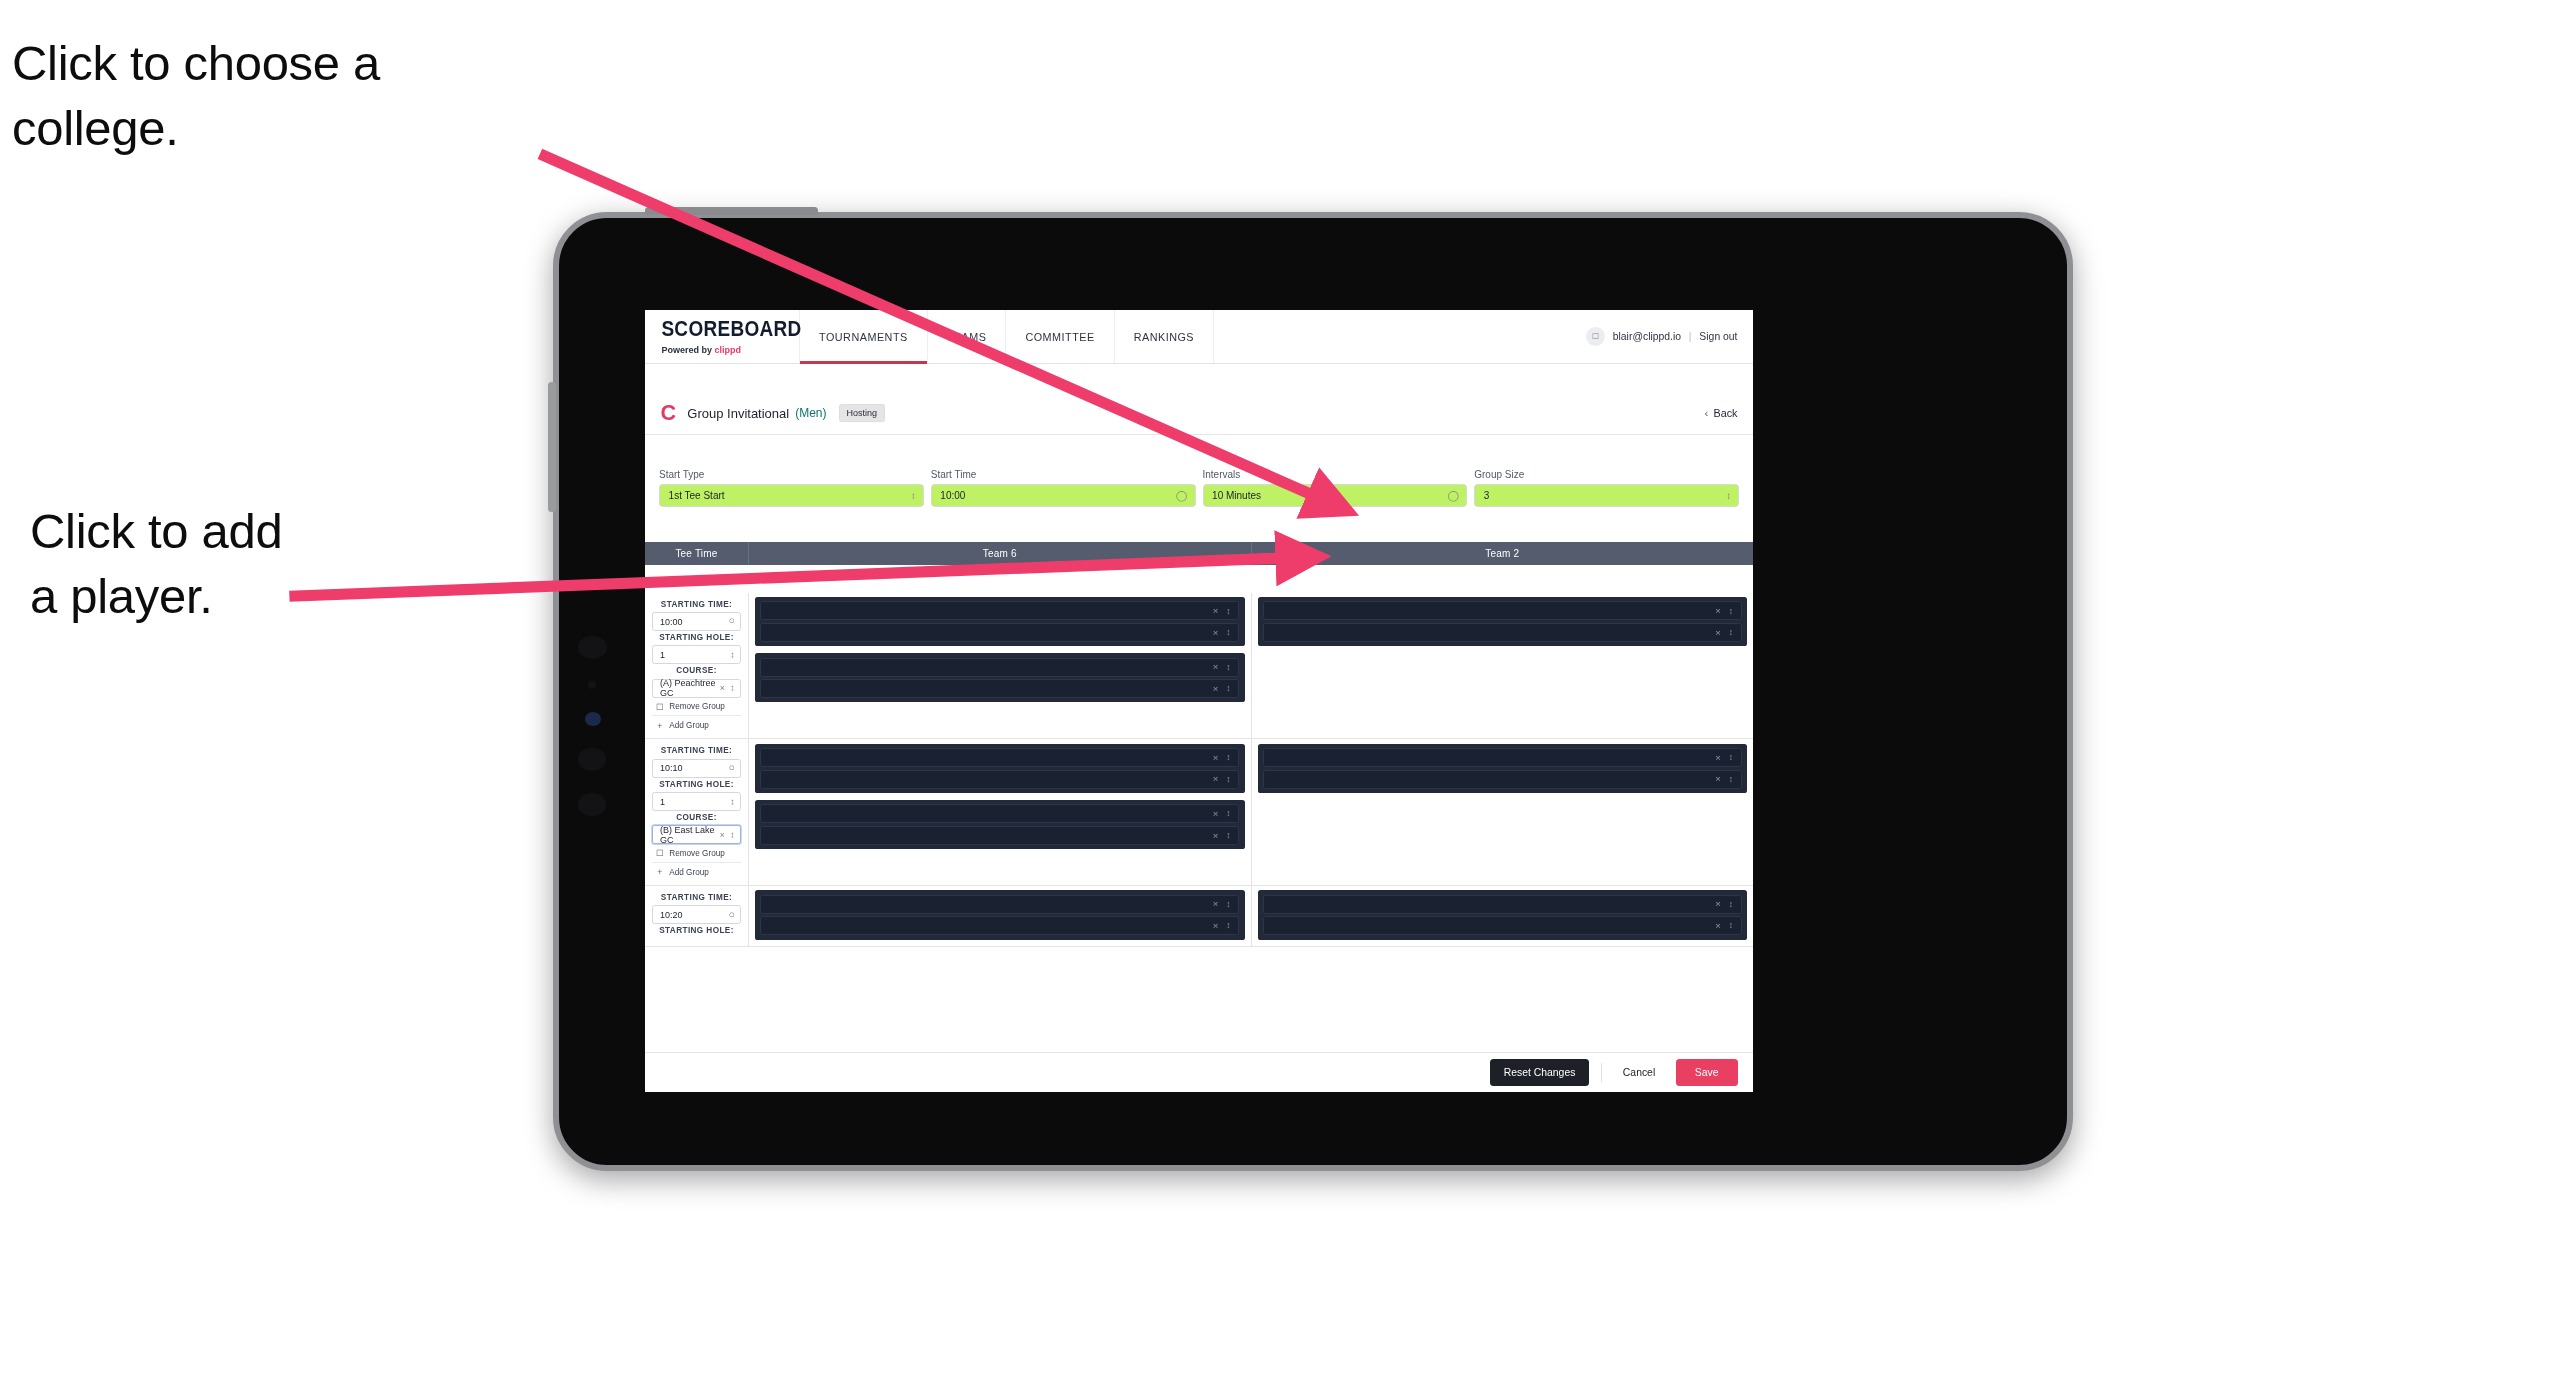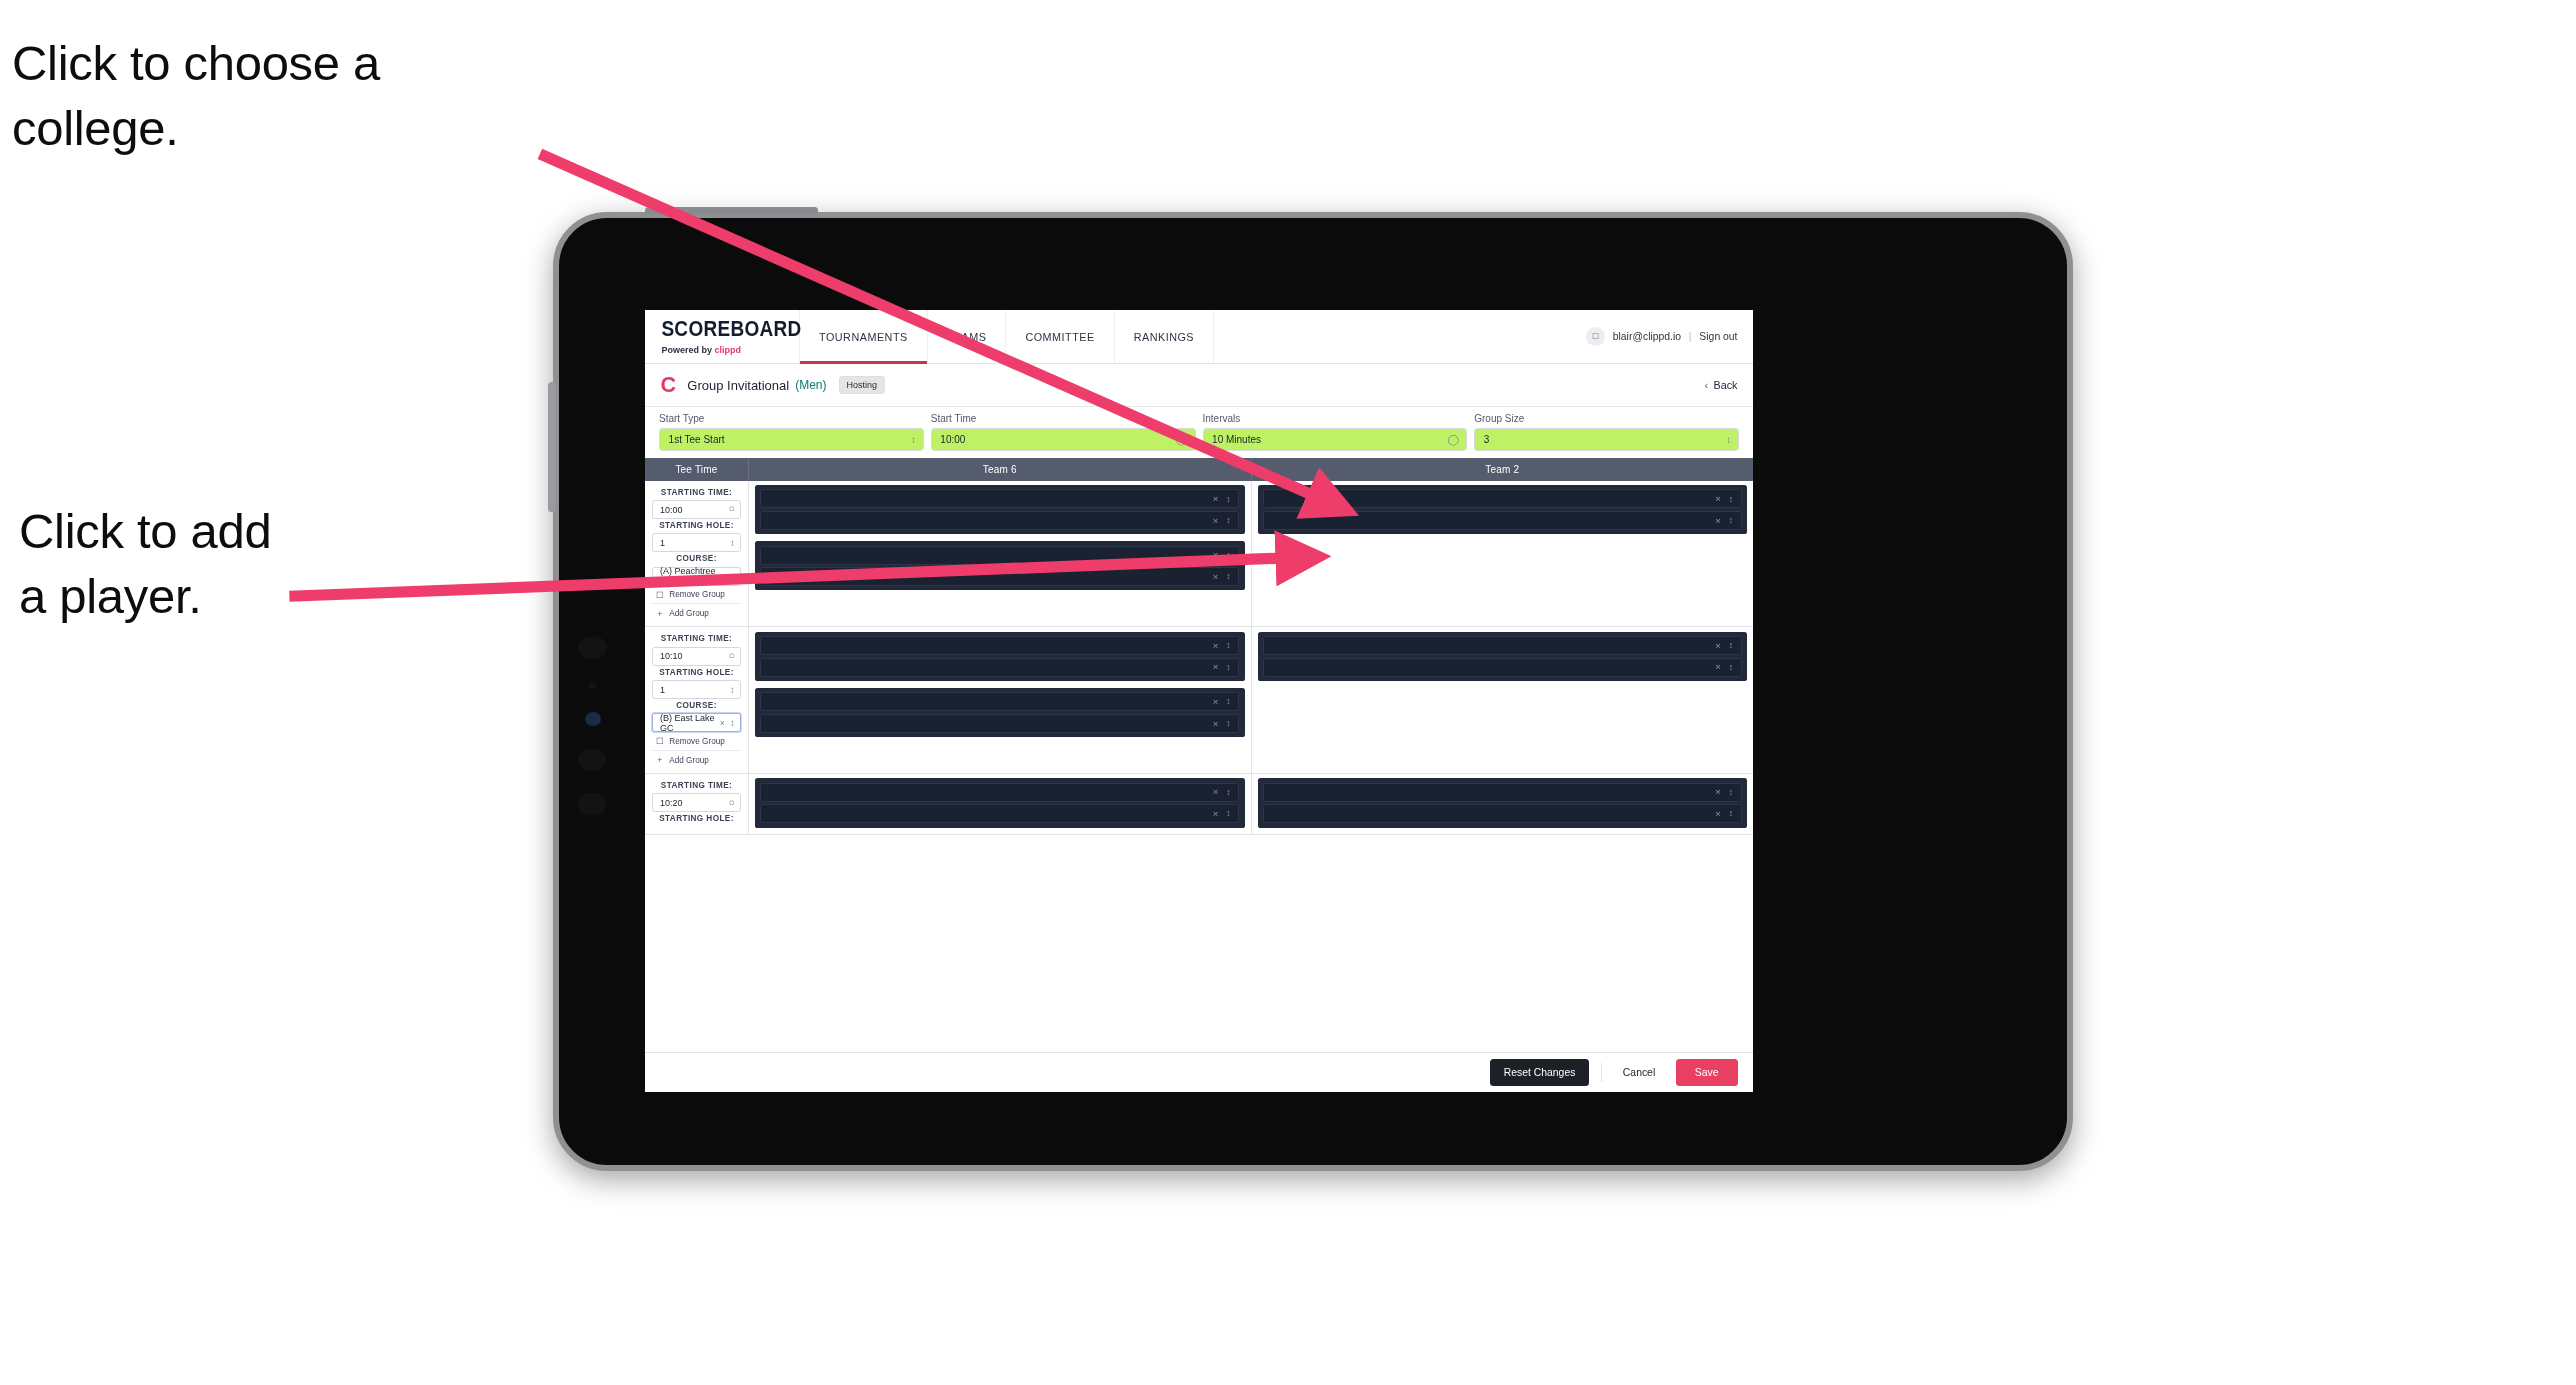--- a/index.html
+++ b/index.html
@@ -15,21 +15,21 @@
   .annot {
     position: absolute;
     color: #0d0d0d;
     font-size: 49px;
     line-height: 1.32;
     font-weight: 400;
     letter-spacing: -0.3px;
     white-space: pre-line;
   }
   #annot-college { left: 12px; top: 31px; width: 553px; }
-  #annot-player  { left: 19px; top: 499px; width: 449px; }
+  #annot-player  { left: 30px; top: 499px; width: 449px; }
 
   #arrow-layer { position: absolute; left: 0; top: 0; width: 2576px; height: 1386px; pointer-events: none; }
 
   
   #tablet {
     position: absolute;
     left: 553px; top: 212px;
     width: 1520px; height: 959px;
     background: #0b0b0b;
     border-radius: 54px;
@@ -51,21 +51,21 @@
   #sensor4 { top:530px; width:28px; height:22.5px; }
   #sensor5 { top:575px; width:28px; height:22.5px; }
 
   
   #app {
     position: absolute;
     left: 86px; top: 92px;
     width: 1108px; height: 782px;
     background: #ffffff;
     overflow: hidden;
-    display: flex; flex-direction: column;
+    display: flex; flex-direction: column; gap: 28px;
   }
 
   
   #topnav {
     height: 54px; flex: 0 0 54px;
     display: flex; align-items: stretch;
     border-bottom: 0.9px solid #e2e3e6;
     background: #fff;
   }
   #brand {

